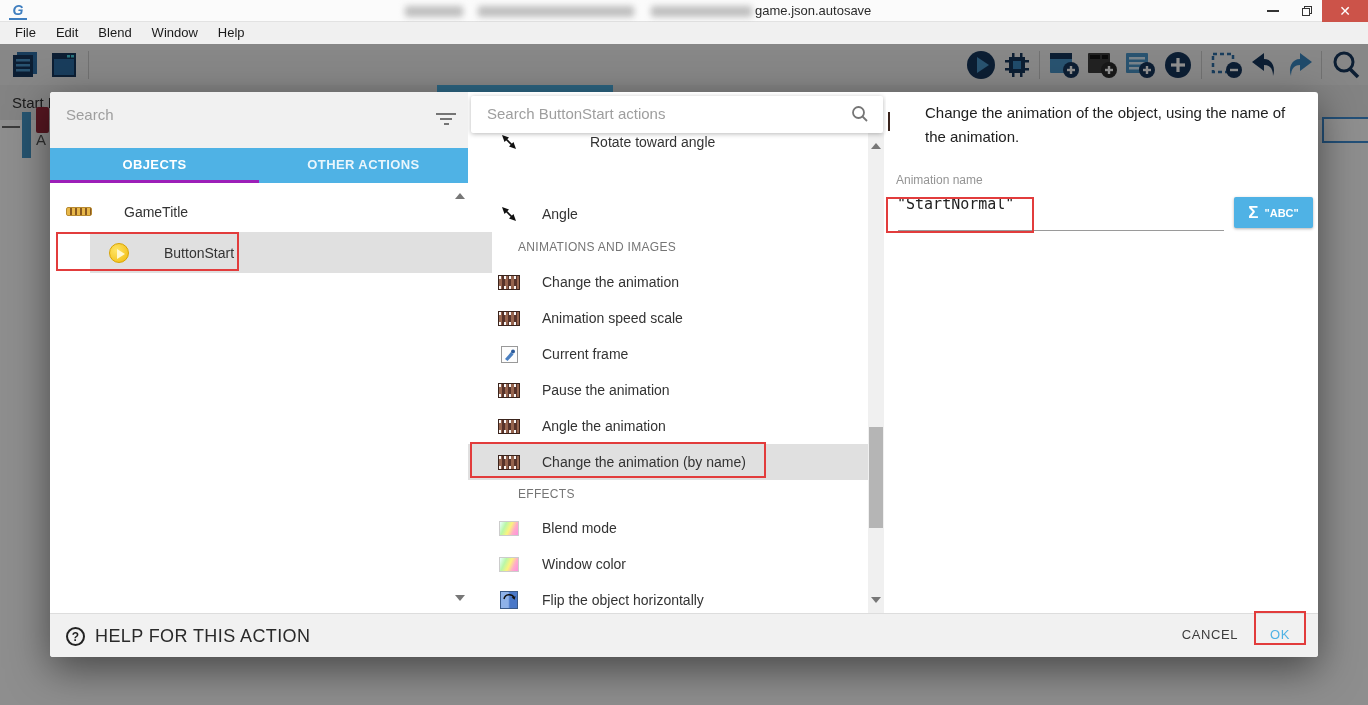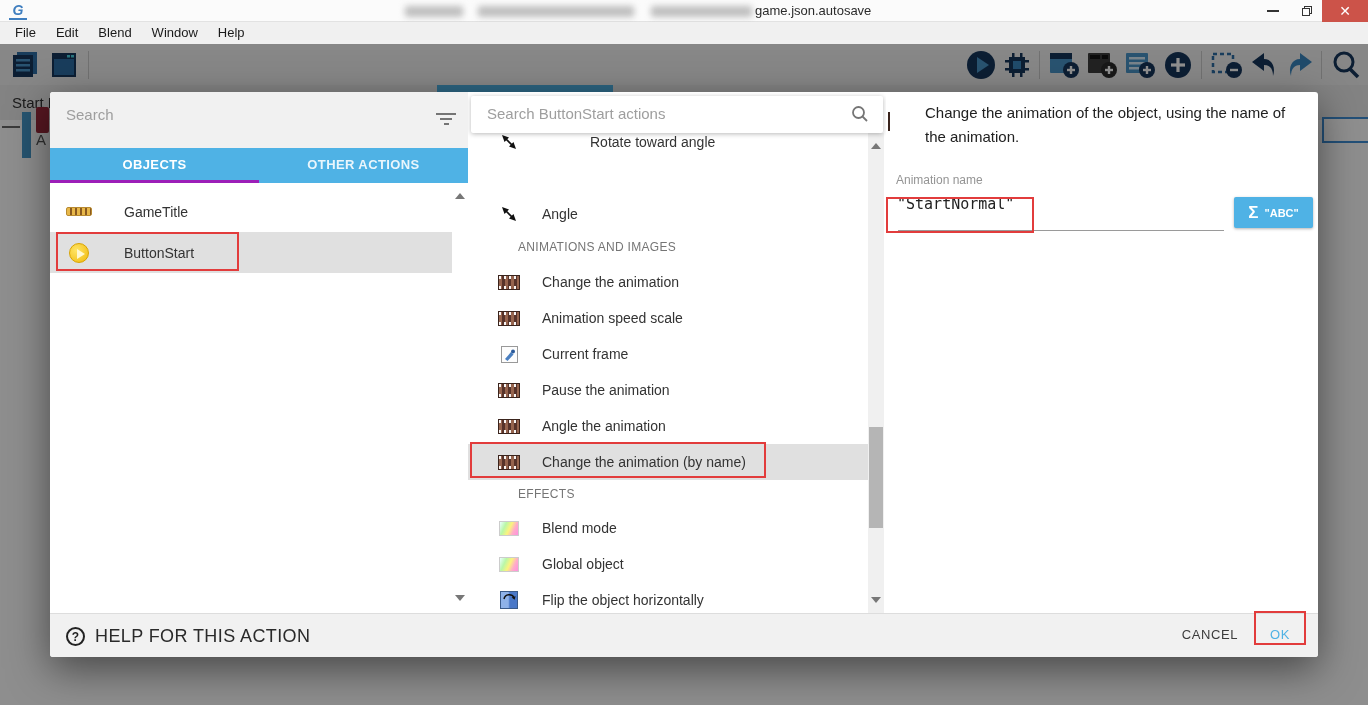--- a/index.html
+++ b/index.html
@@ -290,21 +290,21 @@
       <div class="tab">OTHER ACTIONS</div>
     </div>
     <div id="tab-indicator"></div>
 
     <div class="obj-row" style="top:99px;align-items:center;">
       <span class="obj-ic">
           <span class="thumb-logo"></span>
         </span>
       <span class="obj-lbl">GameTitle</span>
     </div>
-    <div class="obj-row sel" style="top:140px;">
+    <div class="obj-row sel" style="top:140px;margin-left:40px;">
       <span class="obj-ic">
           <span class="thumb-play">
             <i></i>
           </span>
         </span>
       <span class="obj-lbl">ButtonStart</span>
     </div>
 
     <div id="lp-scroll">
       <span class="tri-up"></span>
@@ -383,21 +383,21 @@
     <div class="arow" style="top:418px;">
       <span class="a-ic">
           <span class="ic-grad"></span>
         </span>
       <span class="a-lbl">Blend mode</span>
     </div>
     <div class="arow" style="top:454px;">
       <span class="a-ic">
           <span class="ic-grad"></span>
         </span>
-      <span class="a-lbl">Global object</span>
+      <span class="a-lbl">Window color</span>
     </div>
     <div class="arow" style="top:490px;">
       <span class="a-ic">
           <span class="ic-flip">
             <svg width="16" height="16" style="position:absolute;left:0;top:-2px;">
               <path d="M3 9 C4 3.5 11 3.5 13 7.5" fill="none" stroke="#111" stroke-width="1.5"></path>
               <polygon points="13.6,9.8 10.6,7.6 14.6,6.3" fill="#111"></polygon>
             </svg>
           </span>
         </span>

